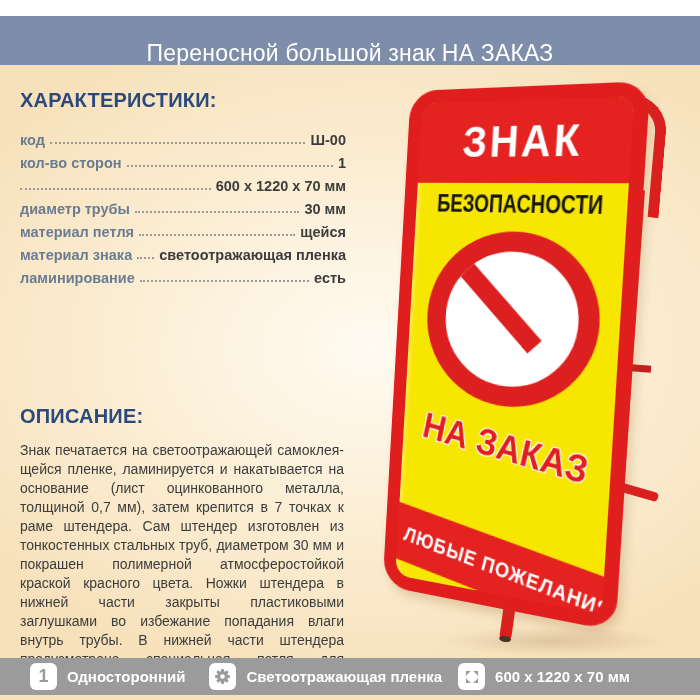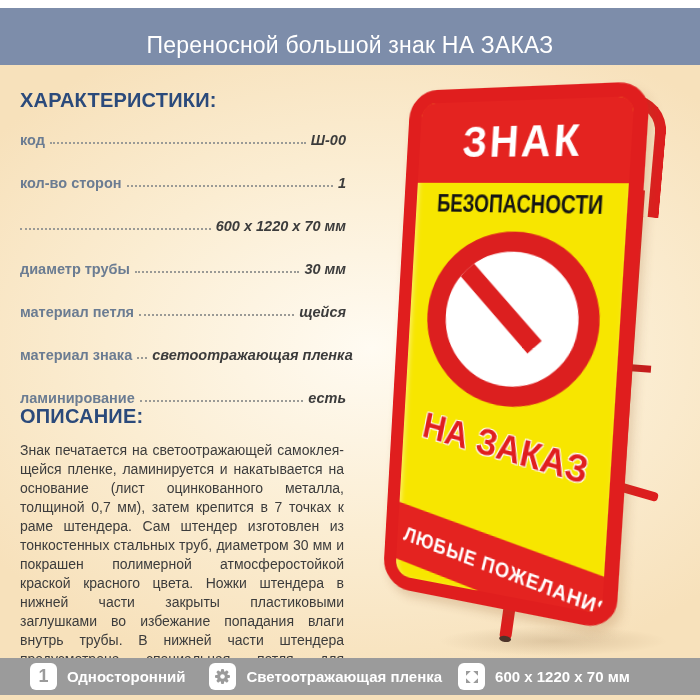--- a/index.html
+++ b/index.html
@@ -3,39 +3,39 @@
 <meta charset="utf-8">
 <style>
   html,body{margin:0;padding:0;}
   body{
     width:700px;height:700px;position:relative;overflow:hidden;
     background:#ffffff;
     font-family:"Liberation Sans", sans-serif;
   }
   
   .header{
-    position:absolute;left:0;top:8px;width:700px;height:74px;
+    position:absolute;left:0;top:16px;width:700px;height:74px;
     background:#7D8DAA;display:flex;align-items:center;justify-content:center;
   }
   .header .title{color:#ffffff;font-size:23px;letter-spacing:.2px;}
   
   .main{
     position:absolute;left:0;top:65px;width:700px;height:674px;
     background:radial-gradient(ellipse 480px 340px at 53% 42%, #FFFBF2 0%, #FBEDD2 55%, #F7E1BB 100%);
   }
   
   .chars{position:absolute;left:20px;top:24px;width:326px;}
   .section-heading{
     font-size:20px;font-weight:bold;color:#2B4A7B;margin:0 0 13px 0;letter-spacing:.2px;
   }
-  .rows{display:flex;flex-direction:column;gap:20px;}
+  .rows{display:flex;flex-direction:column;}
   .row{display:flex;align-items:flex-end;height:23px;font-size:14.5px;font-weight:bold;white-space:nowrap;}
   .row .lbl{color:#6B7C92;padding-right:5px;}
   .row .dots{flex:1;border-bottom:2px dotted #9a9a96;margin:0 5px 4px 0;min-width:10px;}
-  .row .val{color:#3C3C3C;font-style:italic;}
+  .row .val{color:#3C3C3C;}
   
   .desc{position:absolute;left:20px;top:340px;width:324px;}
   .desc p{
     margin:10px 0 0 0;font-size:14px;line-height:19px;color:#3C3C3C;
     text-align:justify;
   }
   
   .stand{position:absolute;left:368px;top:13px;width:332px;height:580px;}
   .stand-shadow{
     position:absolute;left:70px;top:548px;width:230px;height:30px;z-index:0;

